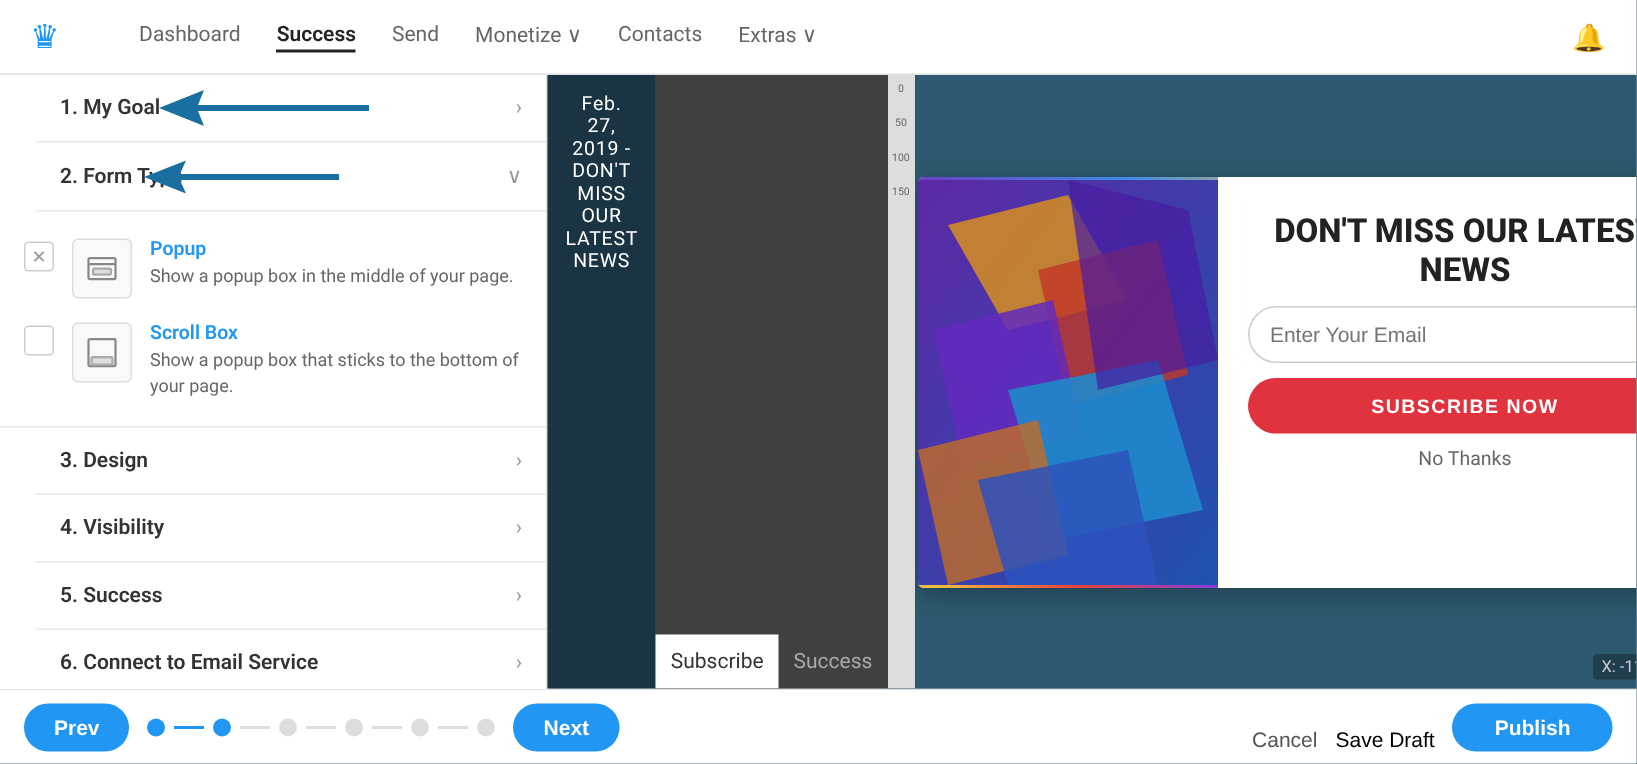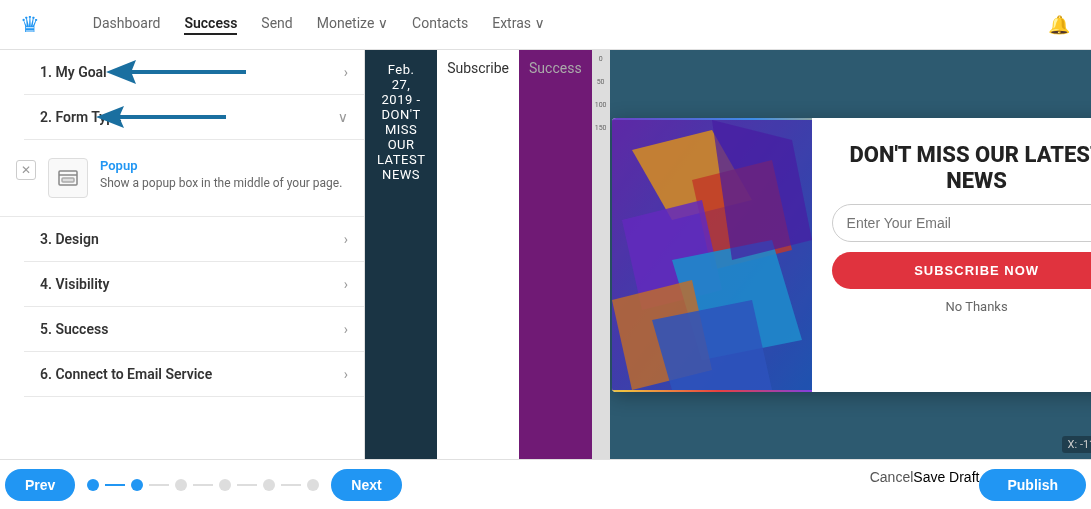--- a/index.html
+++ b/index.html
@@ -41,21 +41,21 @@
     .form-option-text h4 { font-size: 13px; font-weight: 600; color: #2196f3; margin-bottom: 2px; }
     .form-option-text p { font-size: 12px; color: #666; line-height: 1.4; }
 
     
     .content-area { flex: 1; background: #2d4a5e; position: relative; overflow: hidden; display: flex; flex-direction: row; }
 
     
     .preview-header { background: #1a3444; color: #fff; text-align: center; padding: 12px; font-size: 13px; letter-spacing: 0.5px; }
 
     
-    .preview-tabs { display: flex; background: #701a75; }
+    .preview-tabs { display: flex; background: #404040; align-items: flex-end; }
     .preview-tab { flex: 1; text-align: center; padding: 10px; font-size: 14px; color: #aaa; cursor: pointer; }
     .preview-tab.active { background: #fff; color: #333; }
 
     
     .preview-canvas { flex: 1; display: flex; align-items: center; justify-content: center; position: relative; background: #2d5a70; }
 
     
     .ruler-left { width: 18px; background: #ddd; position: absolute; left: 0; top: 0; bottom: 0; font-size: 8px; color: #999; display: flex; flex-direction: column; align-items: center; padding-top: 5px; gap: 15px; overflow: hidden; }
 
     
@@ -66,22 +66,22 @@
     .modal-title { font-size: 22px; font-weight: 800; color: #222; text-align: center; margin-bottom: 10px; line-height: 1.2; }
     .modal-subtitle { font-size: 13px; color: #555; text-align: center; margin-bottom: 16px; line-height: 1.5; }
     .modal-input { width: 100%; padding: 10px 14px; border: 1px solid #ccc; border-radius: 25px; font-size: 14px; color: #999; outline: none; margin-bottom: 10px; }
     .modal-btn { width: 100%; padding: 11px; background: #e0333e; border: none; border-radius: 25px; color: #fff; font-size: 13px; font-weight: 700; letter-spacing: 1px; cursor: pointer; margin-bottom: 10px; }
     .modal-no-thanks { text-align: center; font-size: 13px; color: #666; cursor: pointer; }
 
     
     .coords { position: absolute; bottom: 6px; right: 8px; font-size: 11px; color: #ccc; background: rgba(0,0,0,0.3); padding: 2px 6px; border-radius: 3px; }
 
     
-    .bottom-bar { height: 50px; background: #fff; border-top: 1px solid #e0e0e0; display: flex; align-items: center; padding: 0 5px; gap: 12px; }
-    .bottom-bar-right { margin-left: auto; display: flex; align-items: flex-start; }
+    .bottom-bar { height: 50px; background: #fff; border-top: 1px solid #e0e0e0; display: flex; align-items: center; padding: 0 16px; gap: 12px; }
+    .bottom-bar-right { margin-left: auto; display: flex; gap: 12px; align-items: flex-end; }
 
     .btn-prev { background: #2196f3; color: #fff; border: none; border-radius: 25px; padding: 8px 20px; font-size: 14px; font-weight: 600; cursor: pointer; }
     .btn-next { background: #2196f3; color: #fff; border: none; border-radius: 25px; padding: 8px 20px; font-size: 14px; font-weight: 600; cursor: pointer; }
     .btn-cancel { background: none; border: none; font-size: 14px; color: #555; cursor: pointer; }
     .btn-save-draft { background: none; border: none; font-size: 14px; color: #000000; cursor: pointer; font-weight: 500; }
     .btn-publish { background: #2196f3; color: #fff; border: none; border-radius: 25px; padding: 8px 28px; font-size: 14px; font-weight: 600; cursor: pointer; }
 
     
     .progress-dots { display: flex; align-items: center; gap: 6px; }
     .dot { width: 12px; height: 12px; border-radius: 50%; background: #ddd; }
@@ -152,20 +152,33 @@
             <line x1="3" y1="9" x2="21" y2="9"></line>
             <rect x="6" y="12" width="12" height="4" rx="1" fill="#ddd" stroke="#aaa"></rect>
           </svg>
         </div>
         <div class="form-option-text">
           <h4>Popup</h4>
           <p>Show a popup box in the middle of your page.</p>
         </div>
       </div>
 
+      <div class="form-option">
+        <div class="form-option-checkbox"></div>
+        <div class="form-icon">
+          <svg viewBox="0 0 24 24" fill="none" stroke="#888" stroke-width="1.5">
+            <rect x="3" y="3" width="18" height="18" rx="1"></rect>
+            <rect x="5" y="15" width="14" height="5" rx="1" fill="#ddd" stroke="#aaa"></rect>
+          </svg>
+        </div>
+        <div class="form-option-text">
+          <h4>Scroll Box</h4>
+          <p>Show a popup box that sticks to the bottom of your page.</p>
+        </div>
+      </div>
     </div>
 
     <div class="sidebar-item">
       <span class="sidebar-item-title">3. Design</span>
       <span class="arrow-right">›</span>
     </div>
 
     <div class="sidebar-item">
       <span class="sidebar-item-title">4. Visibility</span>
       <span class="arrow-right">›</span>

